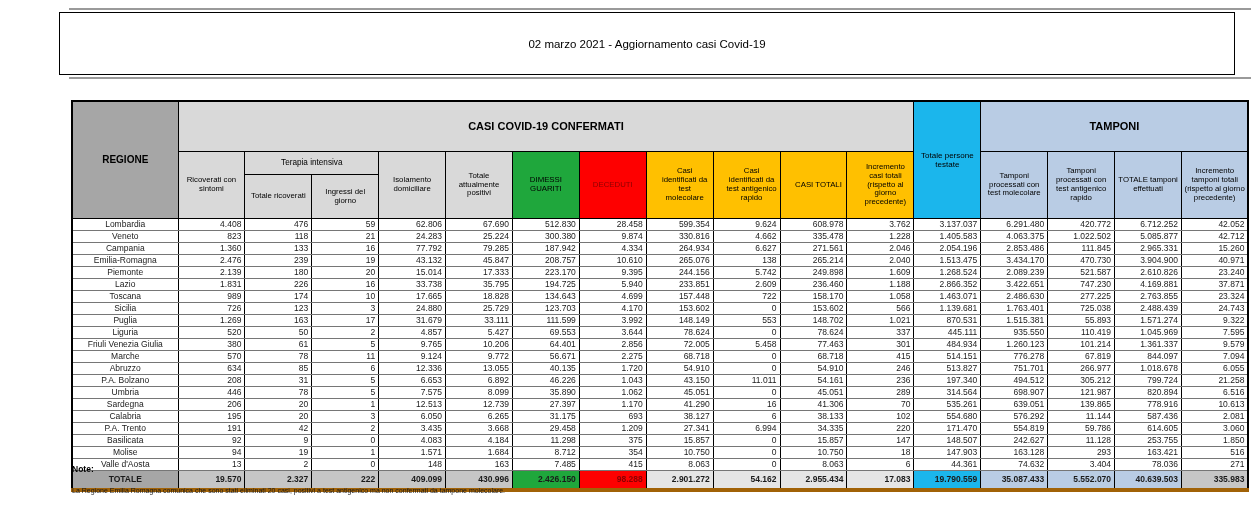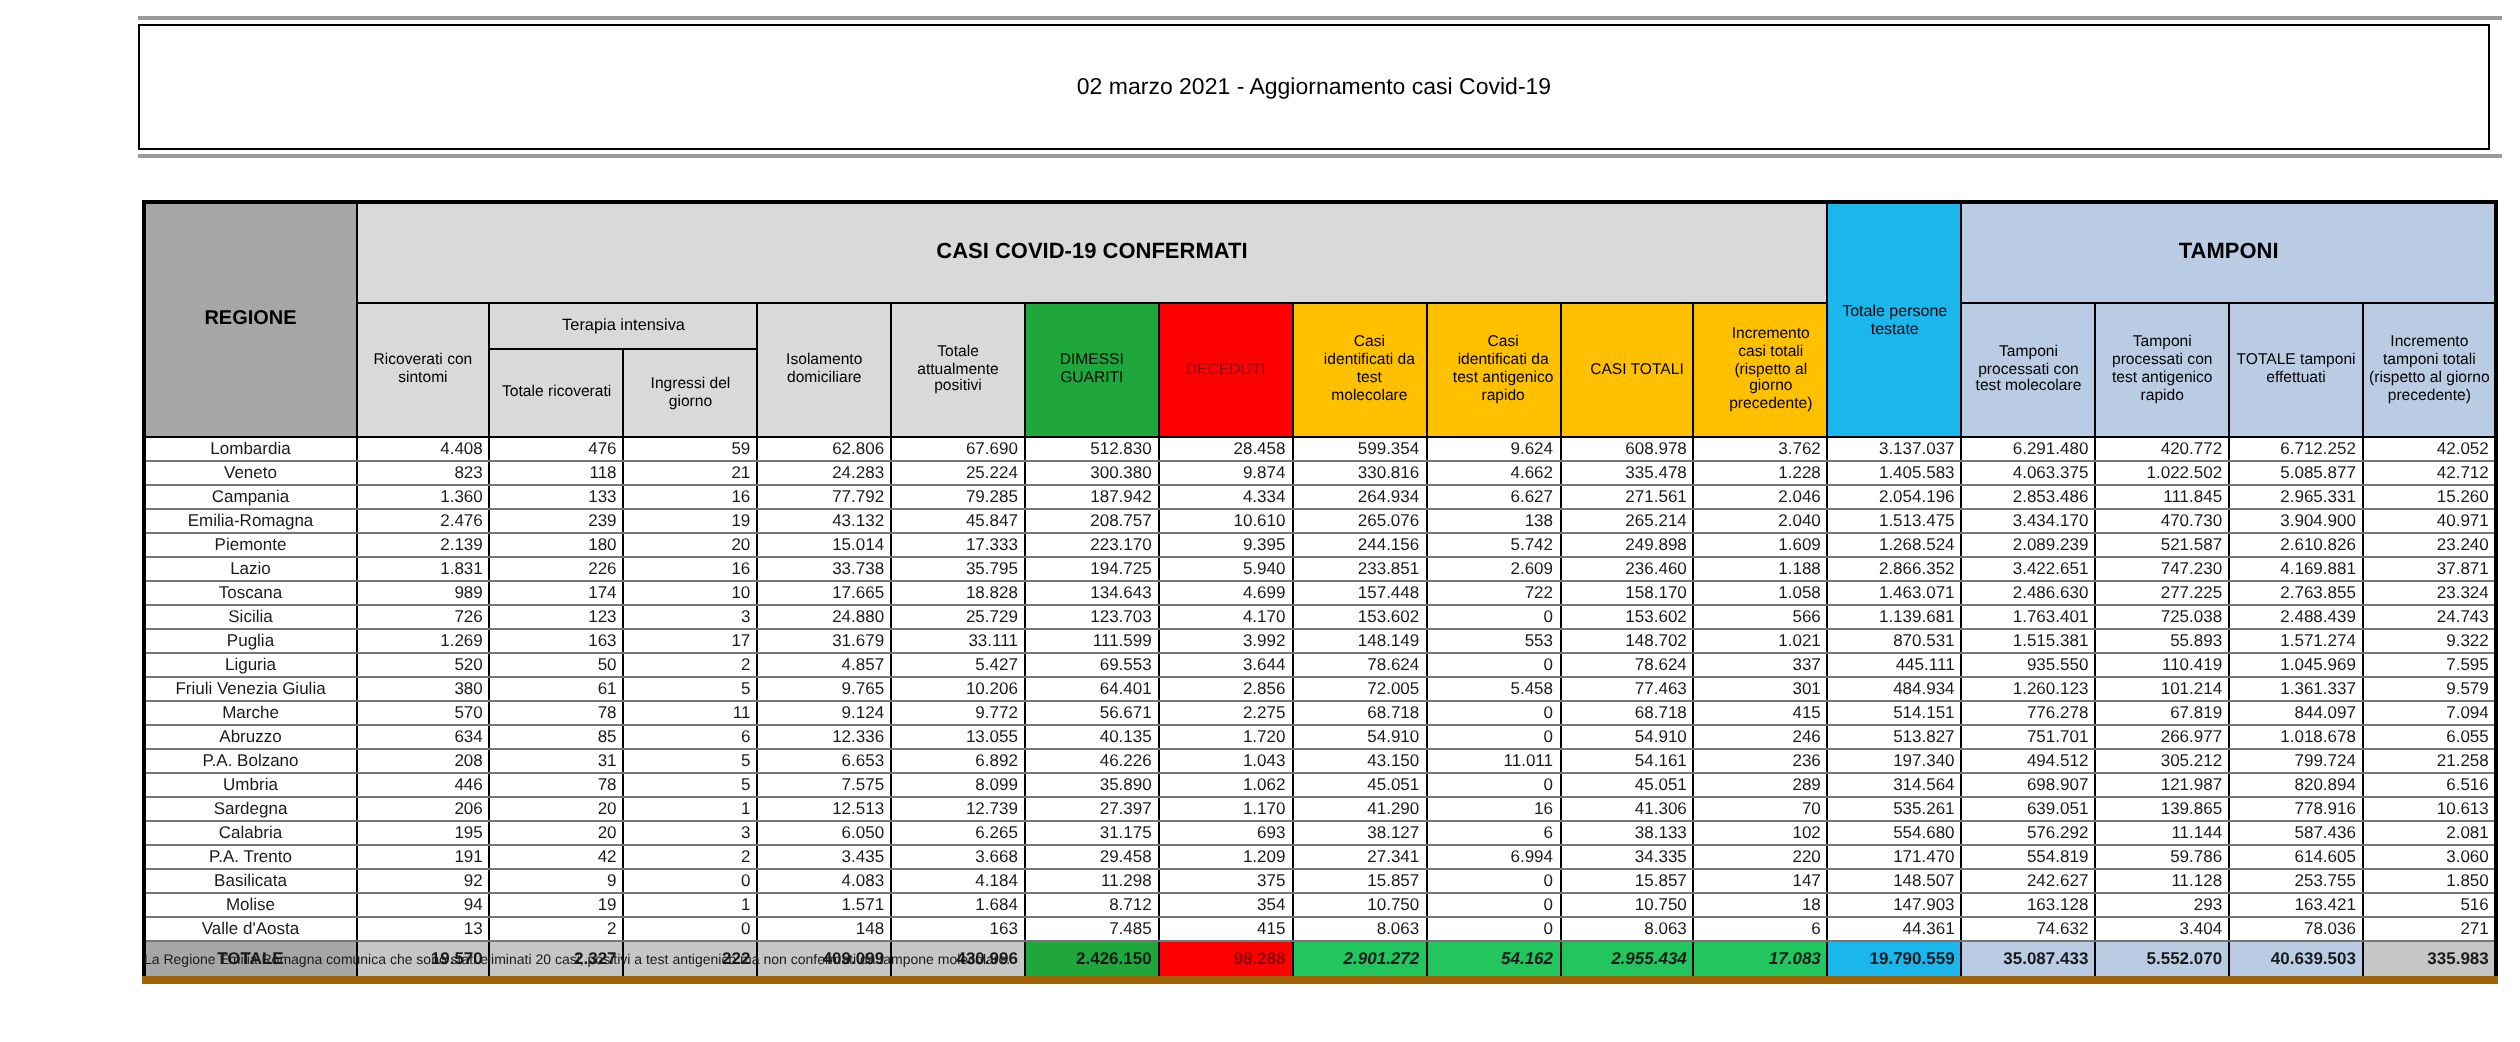--- a/index.html
+++ b/index.html
@@ -3,21 +3,21 @@
 <meta charset="utf-8">
 <style>
   html,body{margin:0;padding:0;background:#fff;}
   body{
     width:1260px;height:521px;position:relative;overflow:hidden;
     font-family:"Liberation Sans", sans-serif;color:#1a1a1a;
   }
   .top-rule{position:absolute;left:69px;top:8px;width:1182px;height:2px;background:#9a9a9a;}
   .bottom-rule{position:absolute;left:69px;top:77px;width:1182px;height:2px;background:#9a9a9a;}
   .title-box{
-    position:absolute;left:69px;top:12px;width:1174px;height:61px;
+    position:absolute;left:59px;top:12px;width:1174px;height:61px;
     border:1px solid #000;background:#fff;
     display:flex;flex-direction:column;justify-content:space-evenly;align-items:center;
   }
   .title-line{font-size:11.5px;color:#000;text-align:center;}
 
   table.covid{
     position:absolute;left:71px;top:100px;width:1176px;
     border-collapse:collapse;table-layout:fixed;
     border:2px solid #000;
   }
@@ -49,21 +49,21 @@
   td.region{text-align:center;}
   td.num{text-align:right;}
   tr.total-row td{
     font-weight:bold;height:17px;line-height:17px;
     border-top:1.5px solid #000;border-bottom:4px solid #a16207;
   }
   td.total-label{background:#A6A6A6;text-align:center;}
   td.t-g,td.t-g2{background:#C6C6C6;}
   td.t-green{background:#1FA73C;}
   td.t-red{background:#FE0000;color:#8B0000;}
-  td.t-y{background:#22c55e;font-style:italic;}
+  td.t-y{background:#e5e5e5;}
   td.t-c{background:#1BB6EC;}
   td.t-b{background:#B9CCE4;}
 
   .notes{position:absolute;left:72px;top:464px;width:1100px;}
   .notes-title{font-size:8.5px;font-weight:bold;color:#000;}
   .notes-text{font-size:7px;margin-top:13px;color:#1a1a1a;}
 </style>
 </head>
 <body>
 
@@ -538,14 +538,15 @@
         <td class="num t-c">19.790.559</td>
         <td class="num t-b">35.087.433</td>
         <td class="num t-b">5.552.070</td>
         <td class="num t-b">40.639.503</td>
         <td class="num t-g2">335.983</td>
       </tr>
     </tbody>
 </table>
 
 <div class="notes">
+  <div class="notes-title">Note:</div>
   <div class="notes-text">La Regione Emilia Romagna comunica che sono stati eliminati 20 casi, positivi a test antigenico ma non confermati da tampone molecolare.</div>
 </div>
 
 </body></html>

